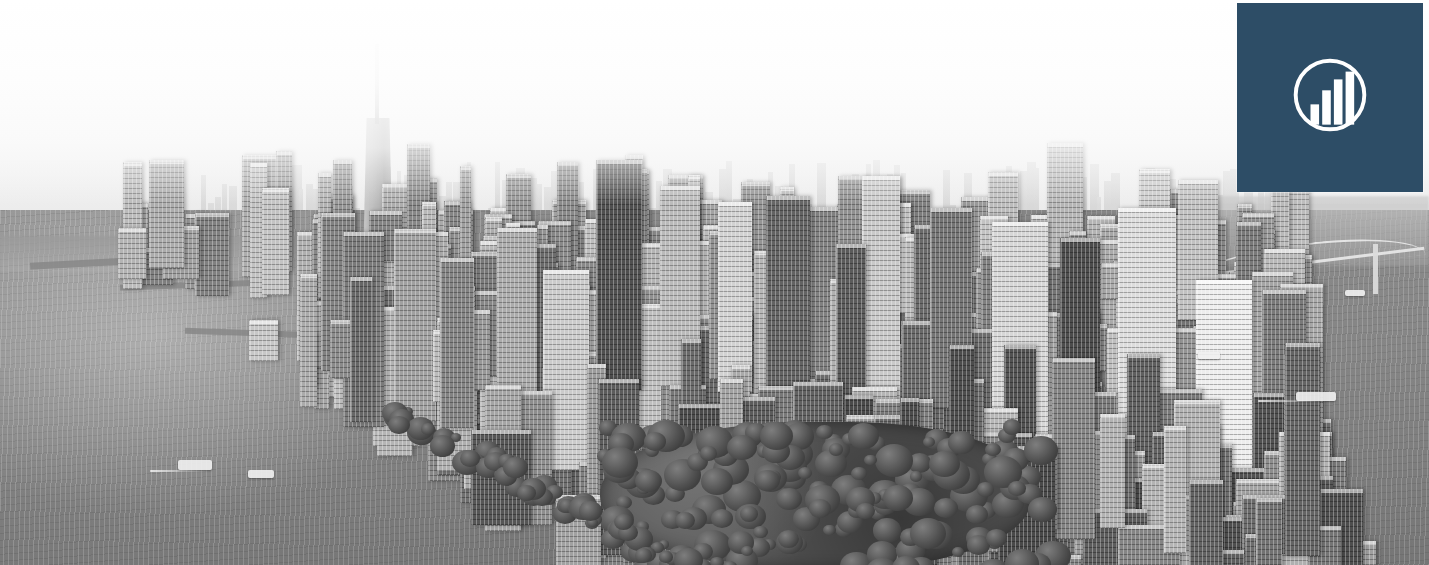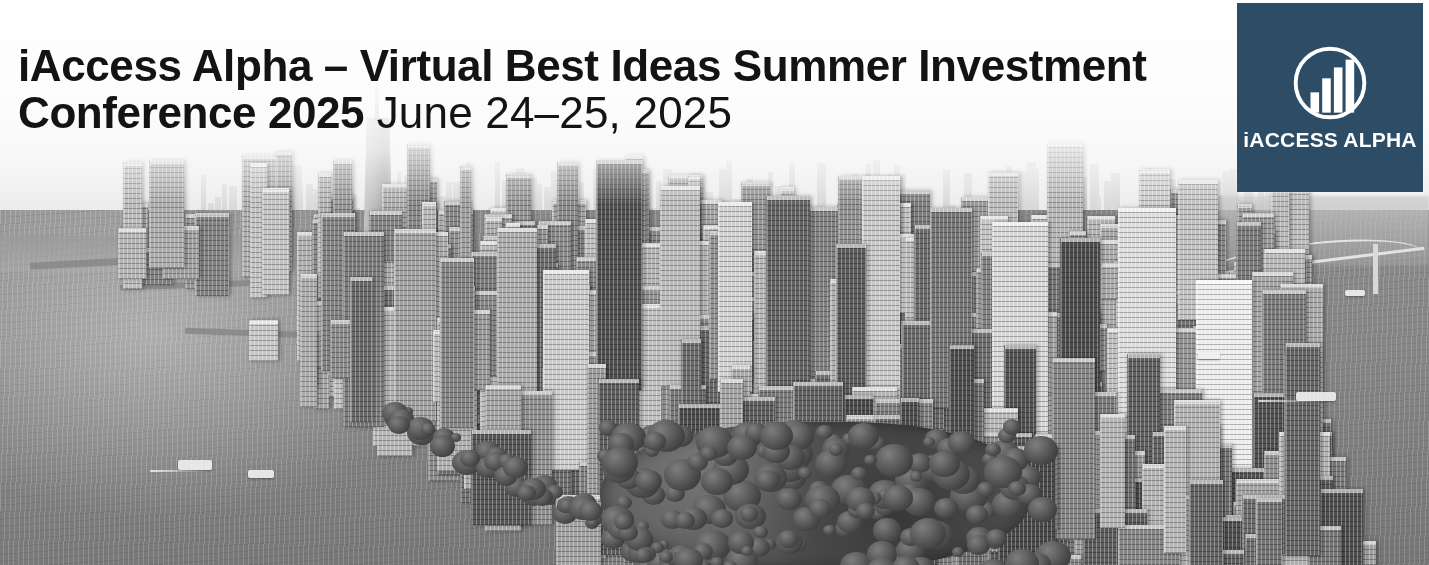--- a/index.html
+++ b/index.html
@@ -2362,28 +2362,24 @@
     <div class="wake" style="left:150px; top:470px; width:60px;"></div>
     <div class="boat" style="left:248px; top:470px; width:26px; height:8px;"></div>
     <div class="boat" style="left:1296px; top:392px; width:40px; height:9px;"></div>
     <div class="wake" style="left:1258px; top:400px; width:70px;"></div>
     <div class="boat" style="left:1198px; top:352px; width:22px; height:7px;"></div>
     <div class="boat" style="left:1345px; top:290px; width:20px; height:6px;"></div>
 
     <div class="top-wash"></div>
   </div>
 
-  <h1 class="headline"><span>iAccess Alpha – Virtual Best Ideas Summer Investment</span>
-    <span>Conference 2025</span><span class="dates"> <span>June 24–25, 2025</span></span>
-  </h1>
 
   <div class="logo-box">
     <svg class="logo-mark" viewBox="0 0 100 100" aria-hidden="true">
       <circle cx="50" cy="50" r="44" fill="none" stroke="#ffffff" stroke-width="5"></circle>
       <rect x="25" y="62" width="11" height="26" fill="#ffffff"></rect>
       <rect x="40" y="44" width="11" height="44" fill="#ffffff"></rect>
       <rect x="55" y="30" width="11" height="58" fill="#ffffff"></rect>
       <rect x="70" y="20" width="11" height="68" fill="#ffffff"></rect>
     </svg>
-    <div class="logo-word">iACCESS ALPHA</div>
   </div>
 
 </div>
 
 </body></html>

